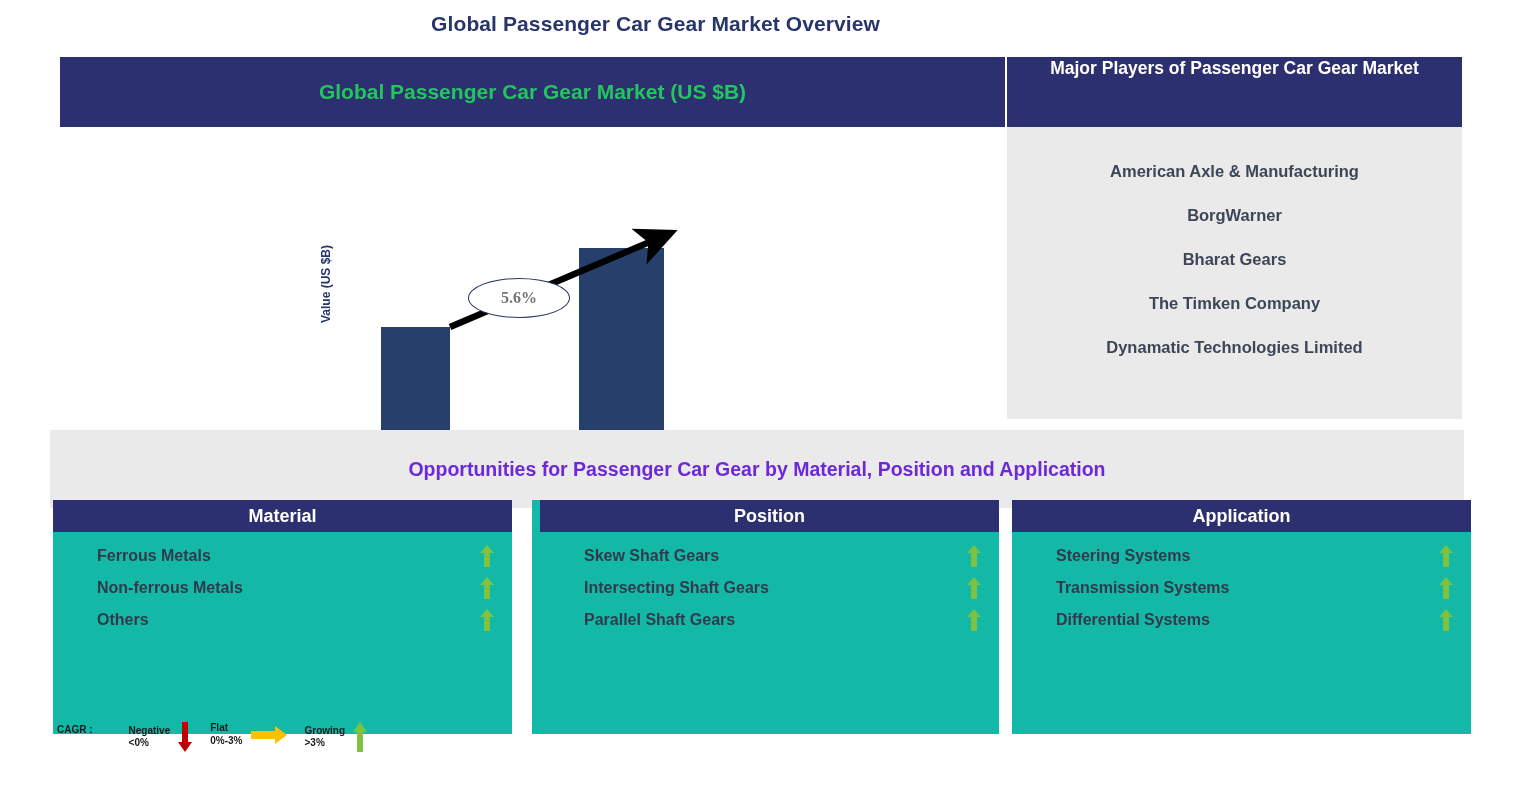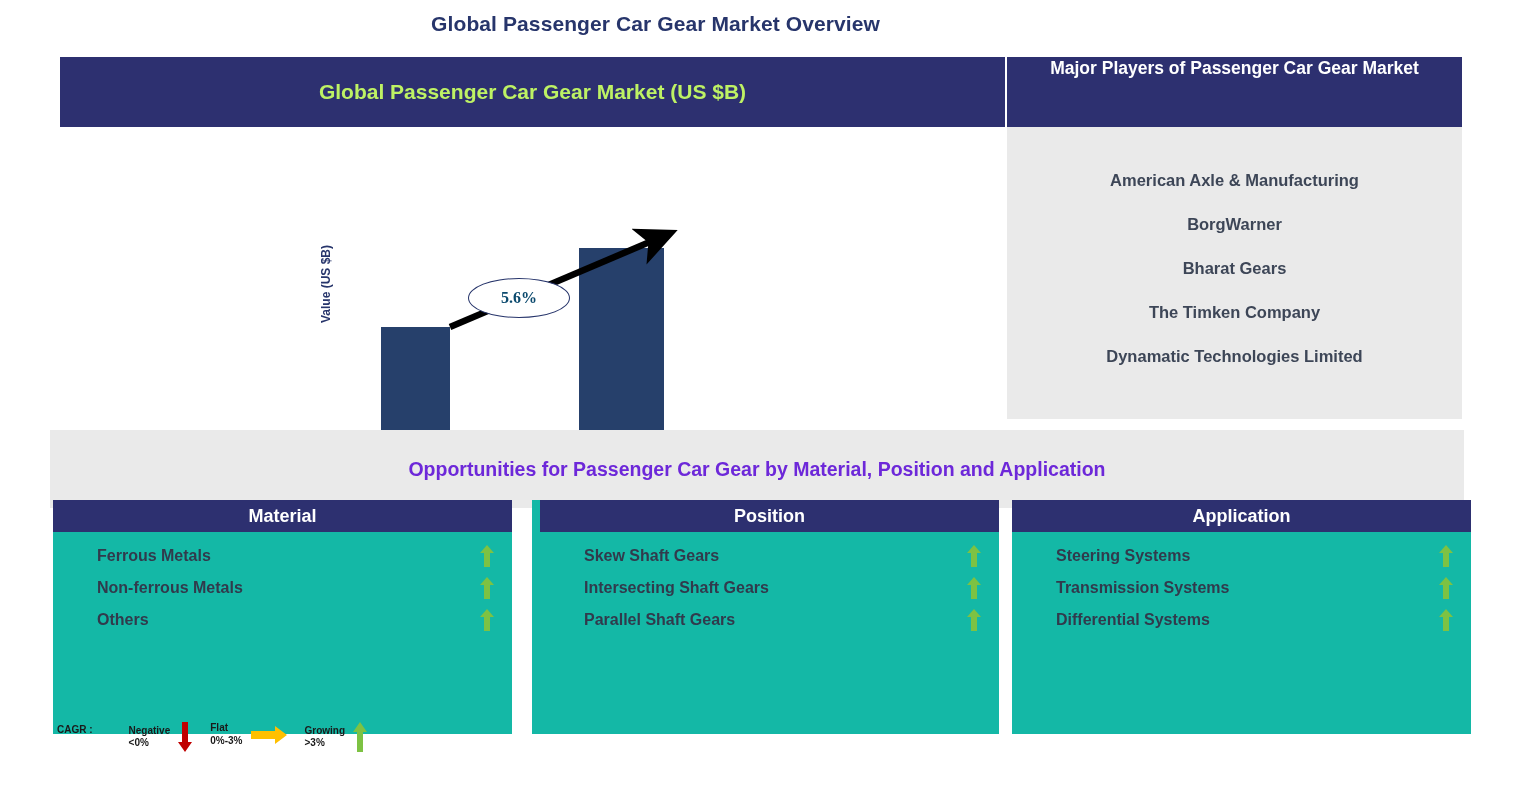--- a/index.html
+++ b/index.html
@@ -36,21 +36,21 @@
     background: #ffffff;
   }
   .chart-header {
     height: 70px;
     background: #2d3070;
     display: flex;
     align-items: center;
     justify-content: center;
   }
   .chart-header-text {
-    color: #bef264;
+    color: #22c55e;
     font-size: 21px;
     font-weight: bold;
   }
   .chart-body {
     position: relative;
     height: 292px;
   }
   .y-axis-label {
     position: absolute;
     left: 227px;
@@ -114,21 +114,21 @@
     height: 38px;
     border: 1.4px solid #27356b;
     border-radius: 50%;
     background: #ffffff;
     display: flex;
     align-items: center;
     justify-content: center;
     font-family: "Liberation Serif", serif;
     font-size: 16px;
     font-weight: bold;
-    color: #0c4a6e;
+    color: #737373;
   }
   .source-text {
     position: absolute;
     left: 776px;
     top: 338px;
     font-size: 11.5px;
     font-weight: bold;
     color: #27356b;
   }
 
@@ -151,21 +151,21 @@
     padding: 0 18px;
     box-sizing: border-box;
   }
   .players-header-text {
     color: #ffffff;
     font-size: 17.5px;
     font-weight: bold;
     line-height: 1.35;
   }
   .players-list {
-    padding-top: 31px;
+    padding-top: 22px;
   }
   .player-item {
     text-align: center;
     font-size: 16.5px;
     font-weight: bold;
     color: #3d4657;
     padding: 12.5px 8px;
   }
 
   

